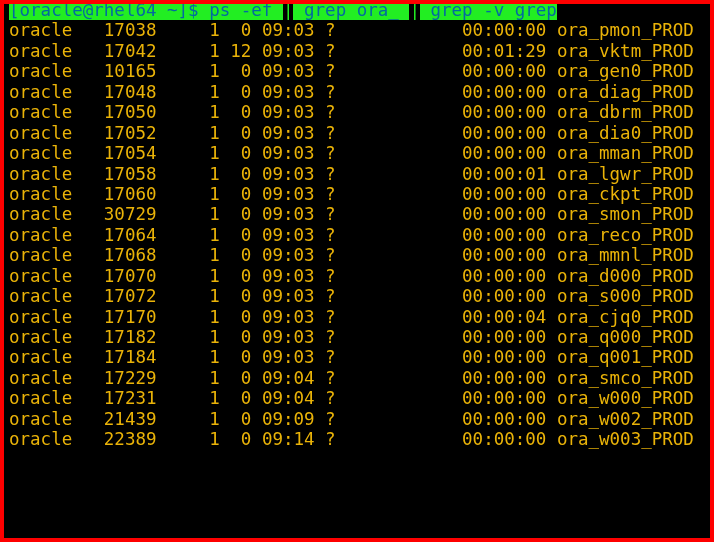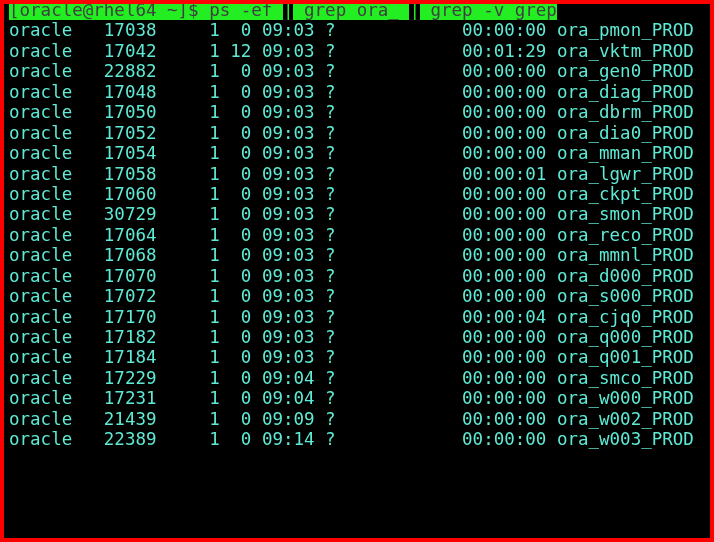--- a/index.html
+++ b/index.html
@@ -34,33 +34,33 @@
     background: #000000;
     overflow: hidden;
   }
 
   .term-line {
     height: 20.45px;
     line-height: 20.45px;
     font-size: 17.5px;
     letter-spacing: 0px;
     white-space: pre;
-    color: #5eead4;
+    color: #eab308;
     font-family: "DejaVu Sans Mono", "Liberation Mono", monospace;
     padding-left: 4px;
     box-sizing: border-box;
   }
 
   
   .term-line.prompt-line {
     color: #22ee22;
   }
   .prompt-seg {
     background: #22ee22;
-    color: #404040;
+    color: #0369a1;
   }
   .pipe-seg {
     background: #000000;
     color: #22ee22;
   }
 
   .col-uid   { }
   .col-pid   { }
   .col-ppid  { }
   .col-c     { }
@@ -73,21 +73,21 @@
 <body>
 
 <div id="terminal-window">
   <div id="terminal-screen">
 
     <div class="term-line prompt-line"><span class="prompt-seg">[oracle@rhel64 ~]$ ps -ef </span><span class="pipe-seg">|</span><span class="prompt-seg"> grep ora_ </span><span class="pipe-seg">|</span><span class="prompt-seg"> grep -v grep</span></div>
 
     <div id="ps-output-rows">
         <div class="term-line"><span class="col-uid">oracle   </span><span class="col-pid">17038</span><span class="col-ppid">     1</span><span class="col-c">  0</span><span class="col-stime"> 09:03</span><span class="col-tty"> ?        </span><span class="col-time">    00:00:00</span><span class="col-cmd"> ora_pmon_PROD</span></div>
         <div class="term-line"><span class="col-uid">oracle   </span><span class="col-pid">17042</span><span class="col-ppid">     1</span><span class="col-c"> 12</span><span class="col-stime"> 09:03</span><span class="col-tty"> ?        </span><span class="col-time">    00:01:29</span><span class="col-cmd"> ora_vktm_PROD</span></div>
-        <div class="term-line"><span class="col-uid">oracle   </span><span class="col-pid">22882</span><span class="col-ppid">     1</span><span class="col-c">  0</span><span class="col-stime"> 09:03</span><span class="col-tty"> ?        </span><span class="col-time">    00:00:00</span><span class="col-cmd"> ora_gen0_PROD</span></div>
+        <div class="term-line"><span class="col-uid">oracle   </span><span class="col-pid">10165</span><span class="col-ppid">     1</span><span class="col-c">  0</span><span class="col-stime"> 09:03</span><span class="col-tty"> ?        </span><span class="col-time">    00:00:00</span><span class="col-cmd"> ora_gen0_PROD</span></div>
         <div class="term-line"><span class="col-uid">oracle   </span><span class="col-pid">17048</span><span class="col-ppid">     1</span><span class="col-c">  0</span><span class="col-stime"> 09:03</span><span class="col-tty"> ?        </span><span class="col-time">    00:00:00</span><span class="col-cmd"> ora_diag_PROD</span></div>
         <div class="term-line"><span class="col-uid">oracle   </span><span class="col-pid">17050</span><span class="col-ppid">     1</span><span class="col-c">  0</span><span class="col-stime"> 09:03</span><span class="col-tty"> ?        </span><span class="col-time">    00:00:00</span><span class="col-cmd"> ora_dbrm_PROD</span></div>
         <div class="term-line"><span class="col-uid">oracle   </span><span class="col-pid">17052</span><span class="col-ppid">     1</span><span class="col-c">  0</span><span class="col-stime"> 09:03</span><span class="col-tty"> ?        </span><span class="col-time">    00:00:00</span><span class="col-cmd"> ora_dia0_PROD</span></div>
         <div class="term-line"><span class="col-uid">oracle   </span><span class="col-pid">17054</span><span class="col-ppid">     1</span><span class="col-c">  0</span><span class="col-stime"> 09:03</span><span class="col-tty"> ?        </span><span class="col-time">    00:00:00</span><span class="col-cmd"> ora_mman_PROD</span></div>
         <div class="term-line"><span class="col-uid">oracle   </span><span class="col-pid">17058</span><span class="col-ppid">     1</span><span class="col-c">  0</span><span class="col-stime"> 09:03</span><span class="col-tty"> ?        </span><span class="col-time">    00:00:01</span><span class="col-cmd"> ora_lgwr_PROD</span></div>
         <div class="term-line"><span class="col-uid">oracle   </span><span class="col-pid">17060</span><span class="col-ppid">     1</span><span class="col-c">  0</span><span class="col-stime"> 09:03</span><span class="col-tty"> ?        </span><span class="col-time">    00:00:00</span><span class="col-cmd"> ora_ckpt_PROD</span></div>
         <div class="term-line"><span class="col-uid">oracle   </span><span class="col-pid">30729</span><span class="col-ppid">     1</span><span class="col-c">  0</span><span class="col-stime"> 09:03</span><span class="col-tty"> ?        </span><span class="col-time">    00:00:00</span><span class="col-cmd"> ora_smon_PROD</span></div>
         <div class="term-line"><span class="col-uid">oracle   </span><span class="col-pid">17064</span><span class="col-ppid">     1</span><span class="col-c">  0</span><span class="col-stime"> 09:03</span><span class="col-tty"> ?        </span><span class="col-time">    00:00:00</span><span class="col-cmd"> ora_reco_PROD</span></div>
         <div class="term-line"><span class="col-uid">oracle   </span><span class="col-pid">17068</span><span class="col-ppid">     1</span><span class="col-c">  0</span><span class="col-stime"> 09:03</span><span class="col-tty"> ?        </span><span class="col-time">    00:00:00</span><span class="col-cmd"> ora_mmnl_PROD</span></div>
         <div class="term-line"><span class="col-uid">oracle   </span><span class="col-pid">17070</span><span class="col-ppid">     1</span><span class="col-c">  0</span><span class="col-stime"> 09:03</span><span class="col-tty"> ?        </span><span class="col-time">    00:00:00</span><span class="col-cmd"> ora_d000_PROD</span></div>

